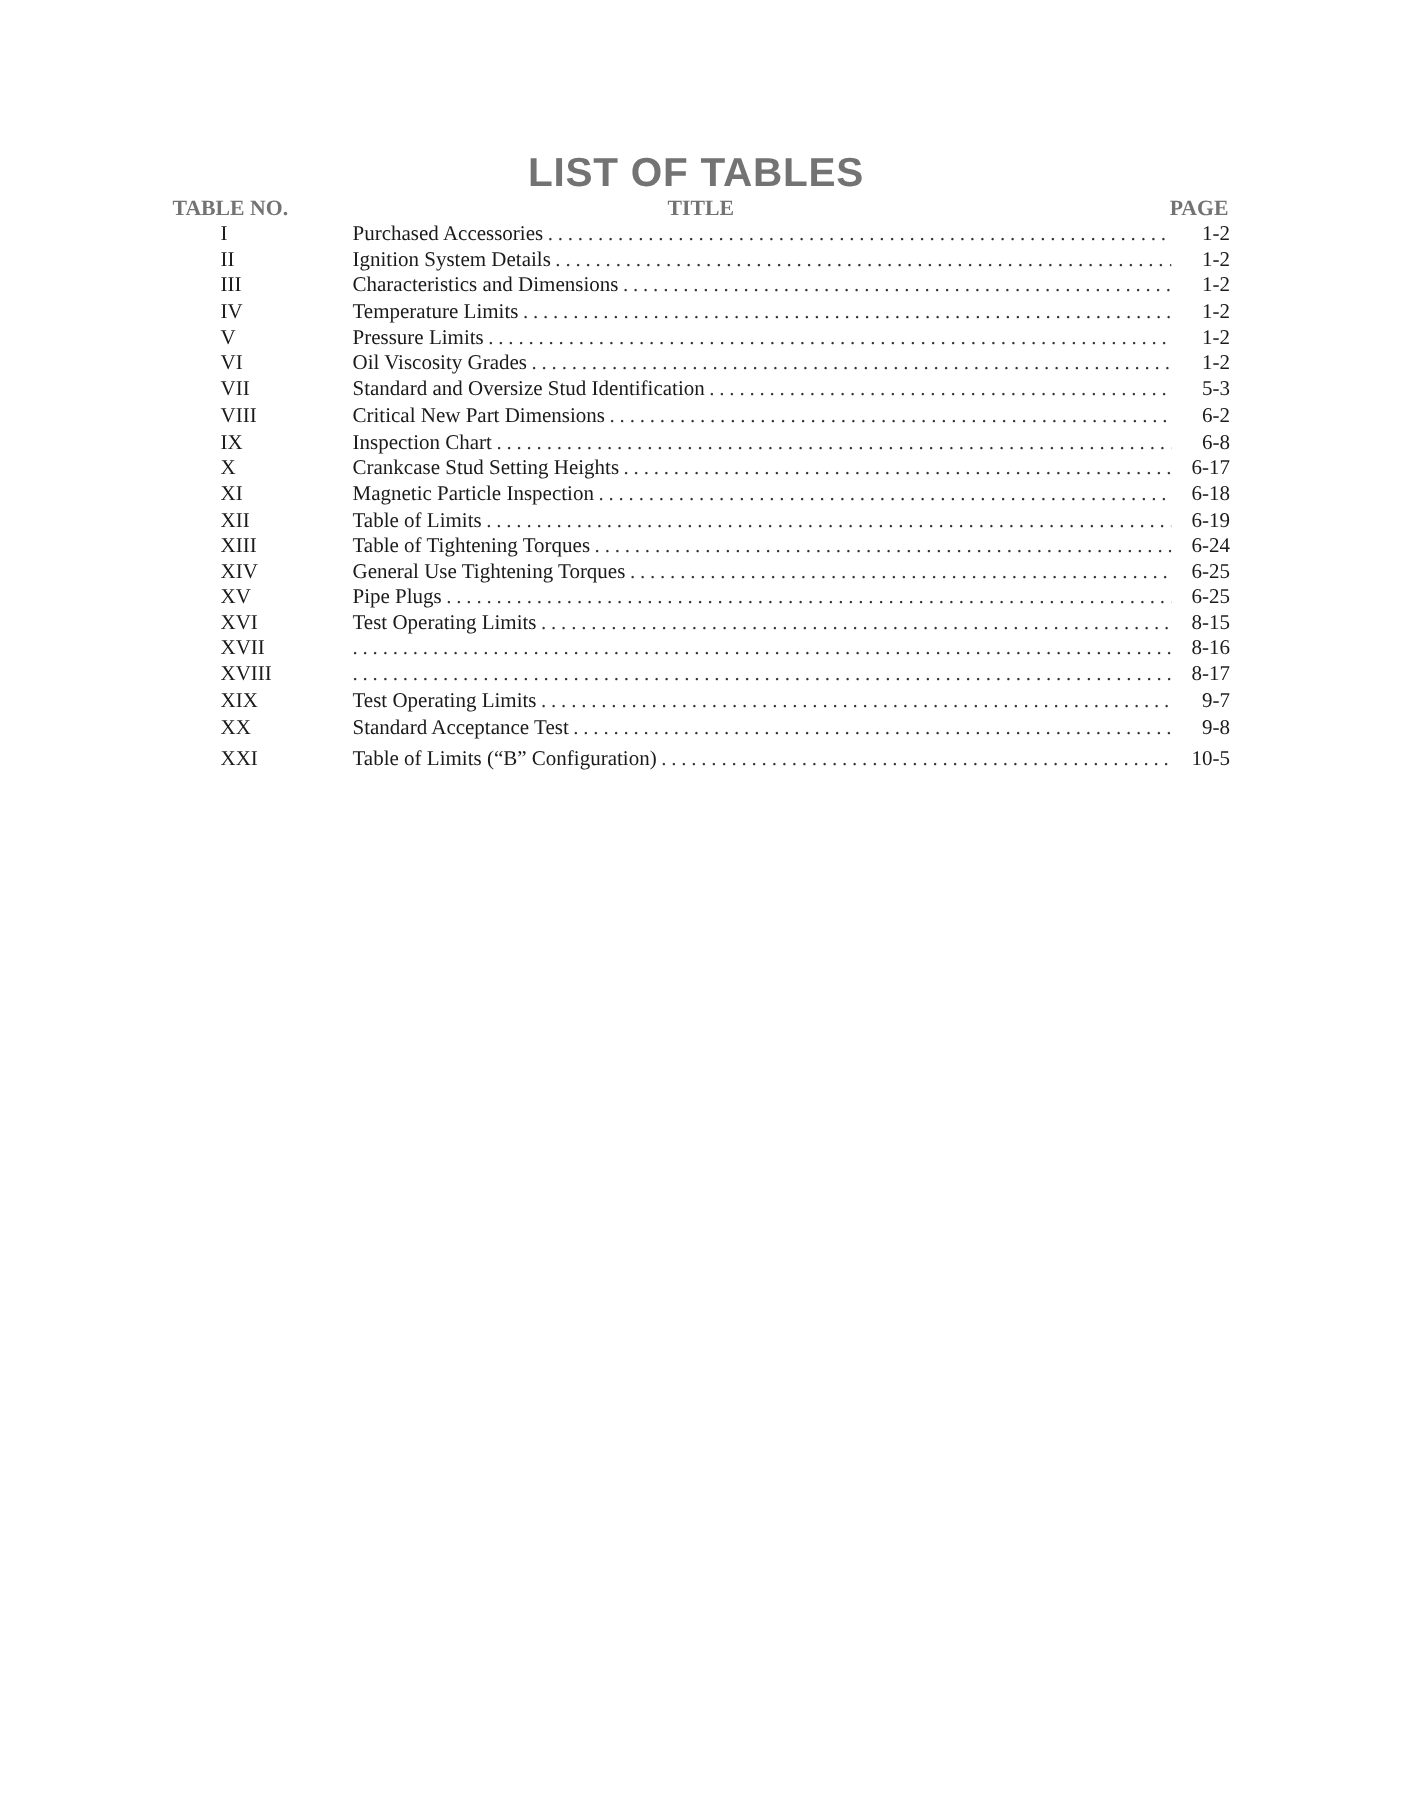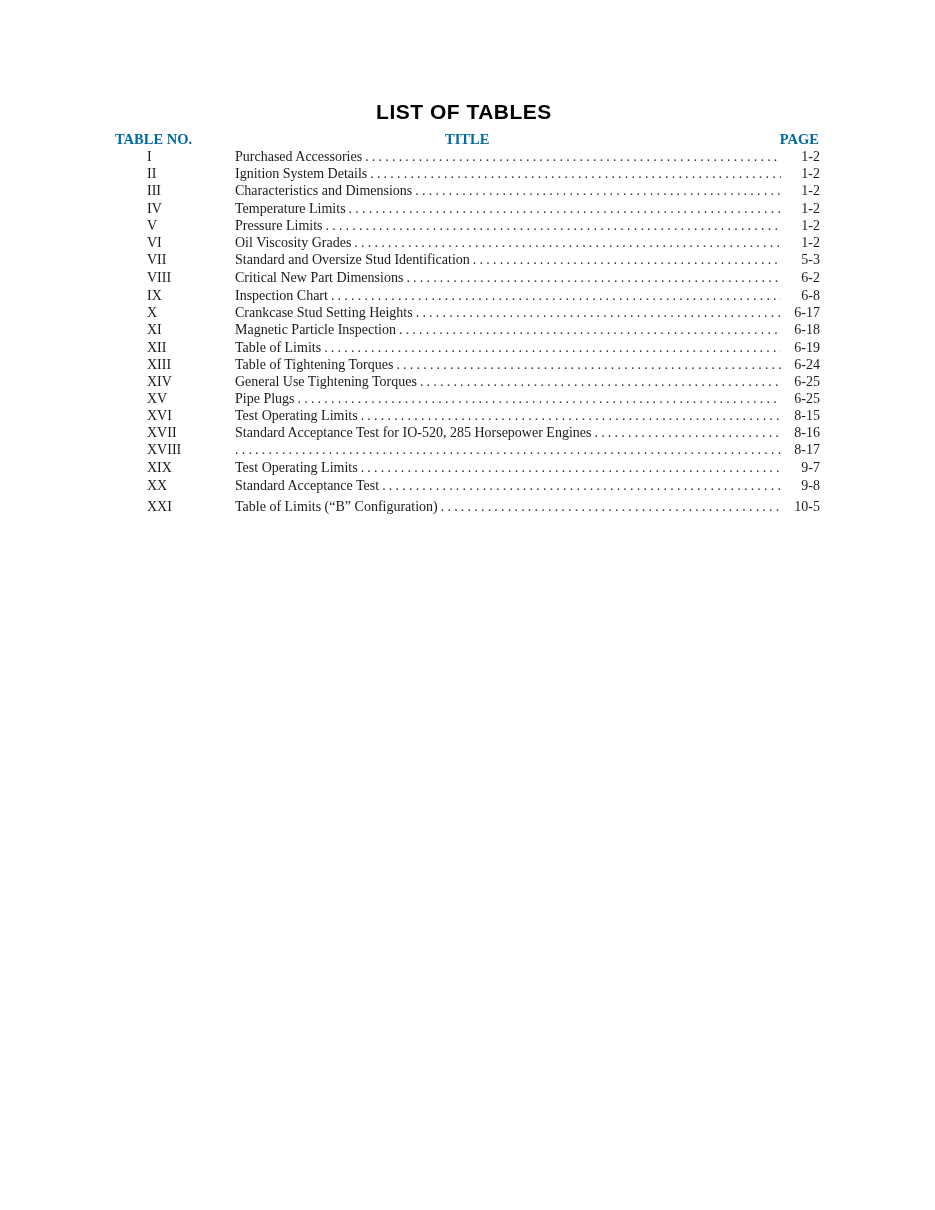--- a/index.html
+++ b/index.html
@@ -16,33 +16,33 @@
       font-family: "Liberation Serif", "DejaVu Serif", serif;
     }
     .page-title {
       position: absolute;
       top: 100px;
       left: 0;
       width: 928px;
       text-align: center;
       font-family: "Liberation Sans", "DejaVu Sans", sans-serif;
       font-weight: bold;
-      font-size: 21px;
+      font-size: 27px;
       letter-spacing: 0.5px;
-      color: #000000;
+      color: #737373;
     }
     .header-row {
       position: absolute;
       top: 131px;
       left: 0;
       width: 935px;
       height: 18px;
       font-size: 14.5px;
       font-weight: bold;
-      color: #0369a1;
+      color: #737373;
     }
     .header-row .h-no { position: absolute; left: 115px; }
     .header-row .h-title { position: absolute; left: 445px; }
     .header-row .h-page { position: absolute; right: 116px; }
 
     .toc {
       position: absolute;
       top: 148px;
       left: 0;
       width: 935px;
@@ -220,21 +220,20 @@
     <span class="num">XVI</span>
     <span class="entry">
         <span class="title">Test Operating Limits</span>
         <span class="leader">........................................................................................................................</span>
       </span>
     <span class="pg">8-15</span>
   </div>
   <div class="row" style="top:276px">
     <span class="num">XVII</span>
     <span class="entry">
-        <span class="title">Standard Acceptance Test for IO-520, 285 Horsepower Engines</span>
         <span class="leader">........................................................................................................................</span>
       </span>
     <span class="pg">8-16</span>
   </div>
   <div class="row" style="top:293px">
     <span class="num">XVIII</span>
     <span class="entry">
         <span class="leader">........................................................................................................................</span>
       </span>
     <span class="pg">8-17</span>

